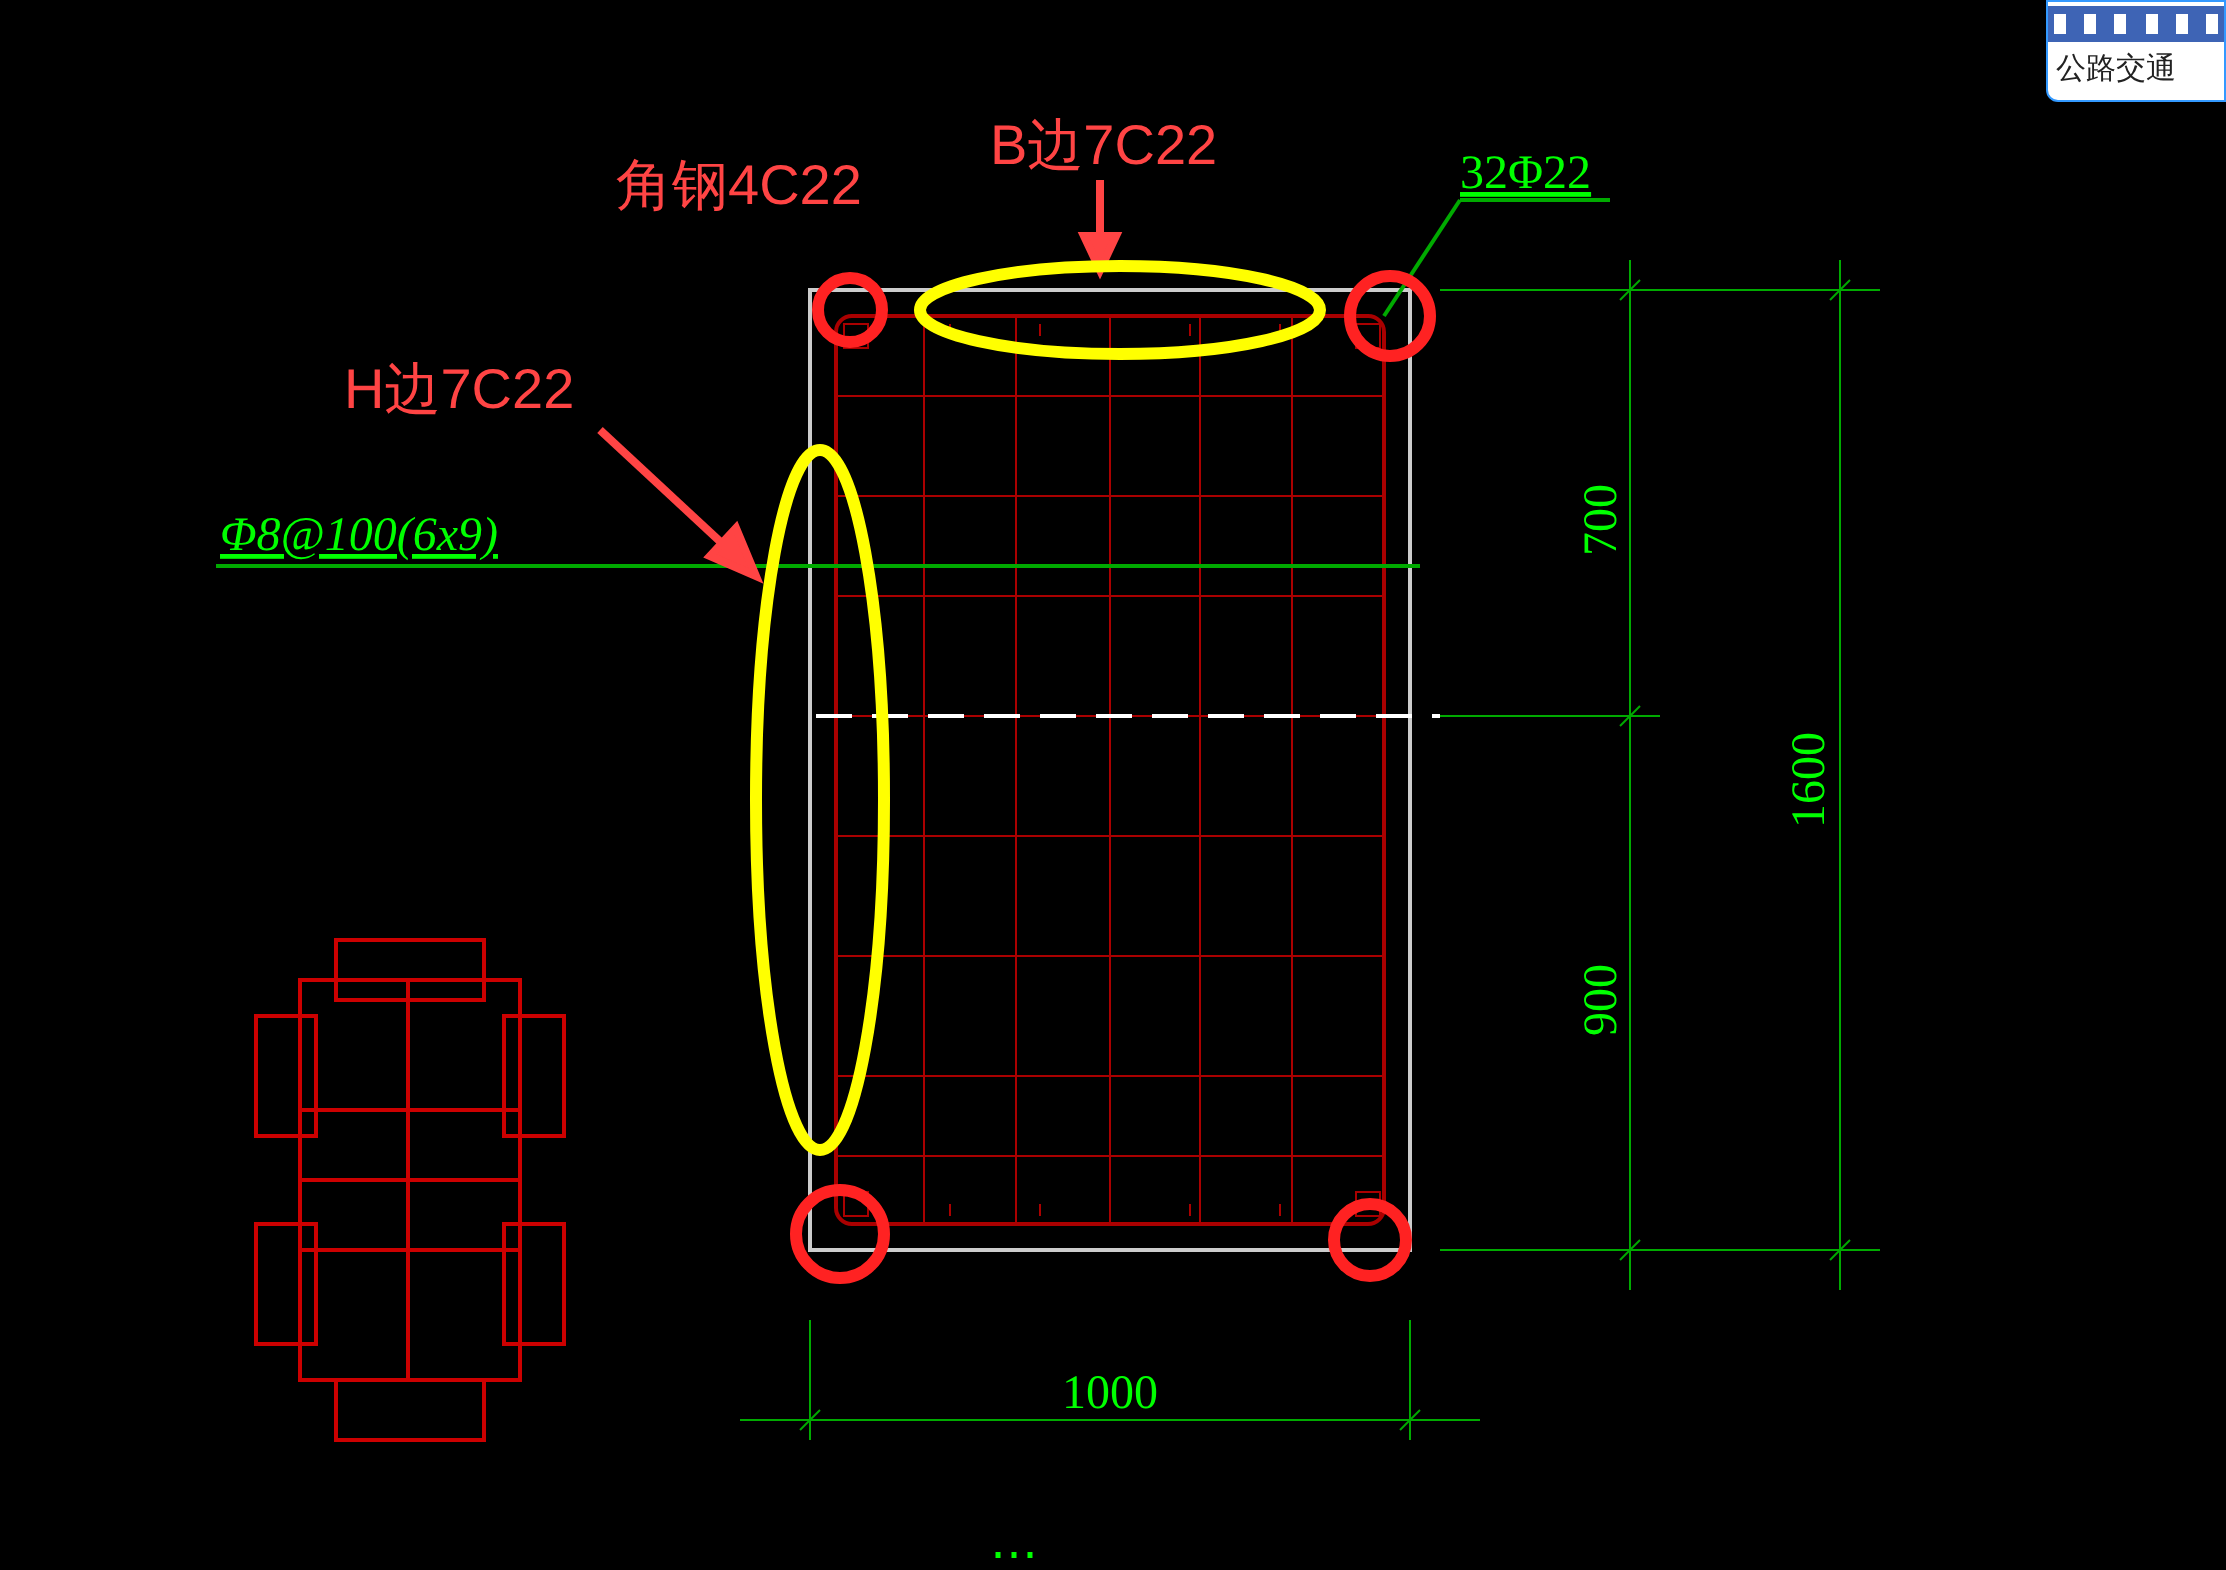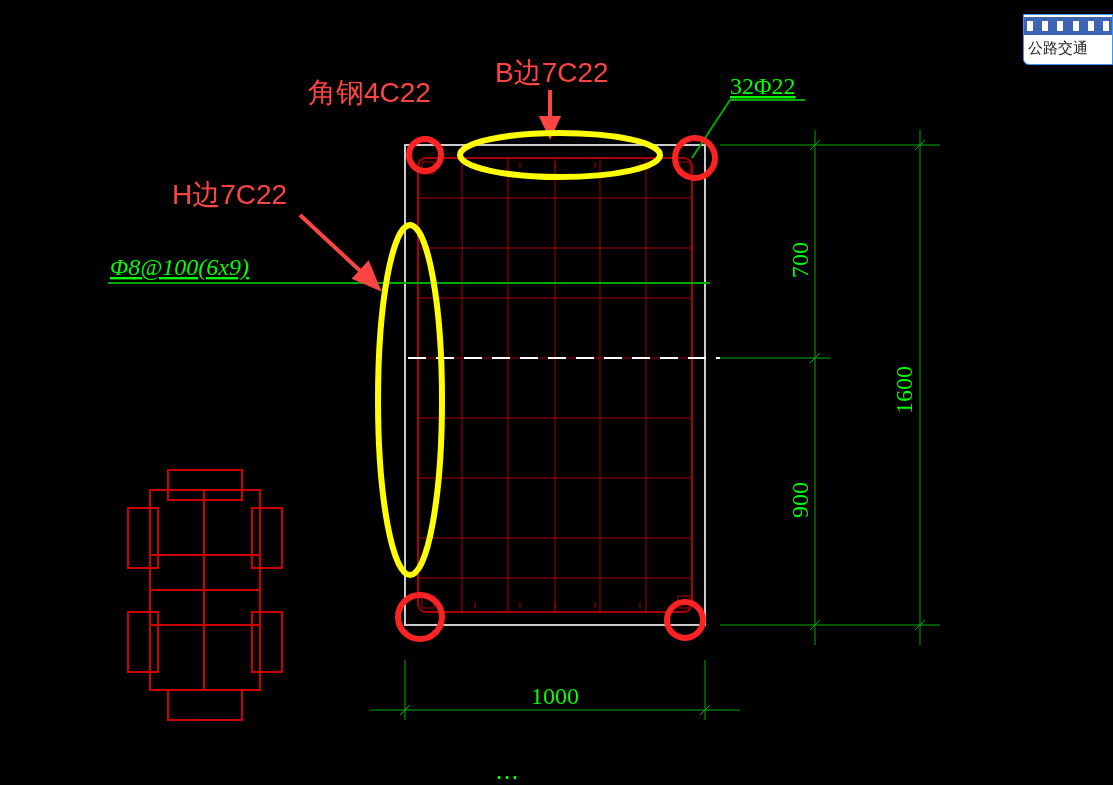--- a/index.html
+++ b/index.html
@@ -24,21 +24,21 @@
       font-size: 24px;
       font-family: "SimSun", serif;
     }
     .anno-red {
       fill: #FF4444;
       font-size: 28px;
       font-family: "Microsoft YaHei", sans-serif;
     }
     .sidebar-popup {
       position: absolute;
-      top: 14px;
+      top: 0;
       right: 0;
       width: 90px;
       background: #FFFFFF;
       border: 1px solid #3399FF;
       border-radius: 0 0 0 6px;
       padding: 2px 0 6px 0;
       box-sizing: border-box;
     }
     .sidebar-title-row {
       height: 18px;

